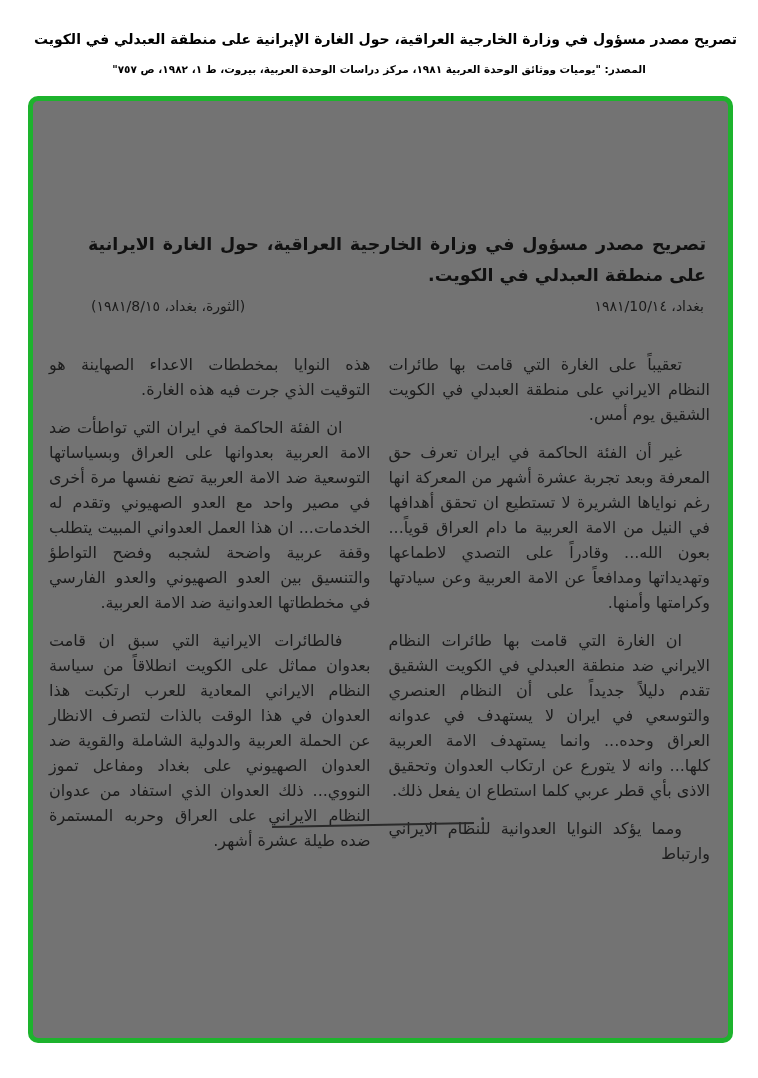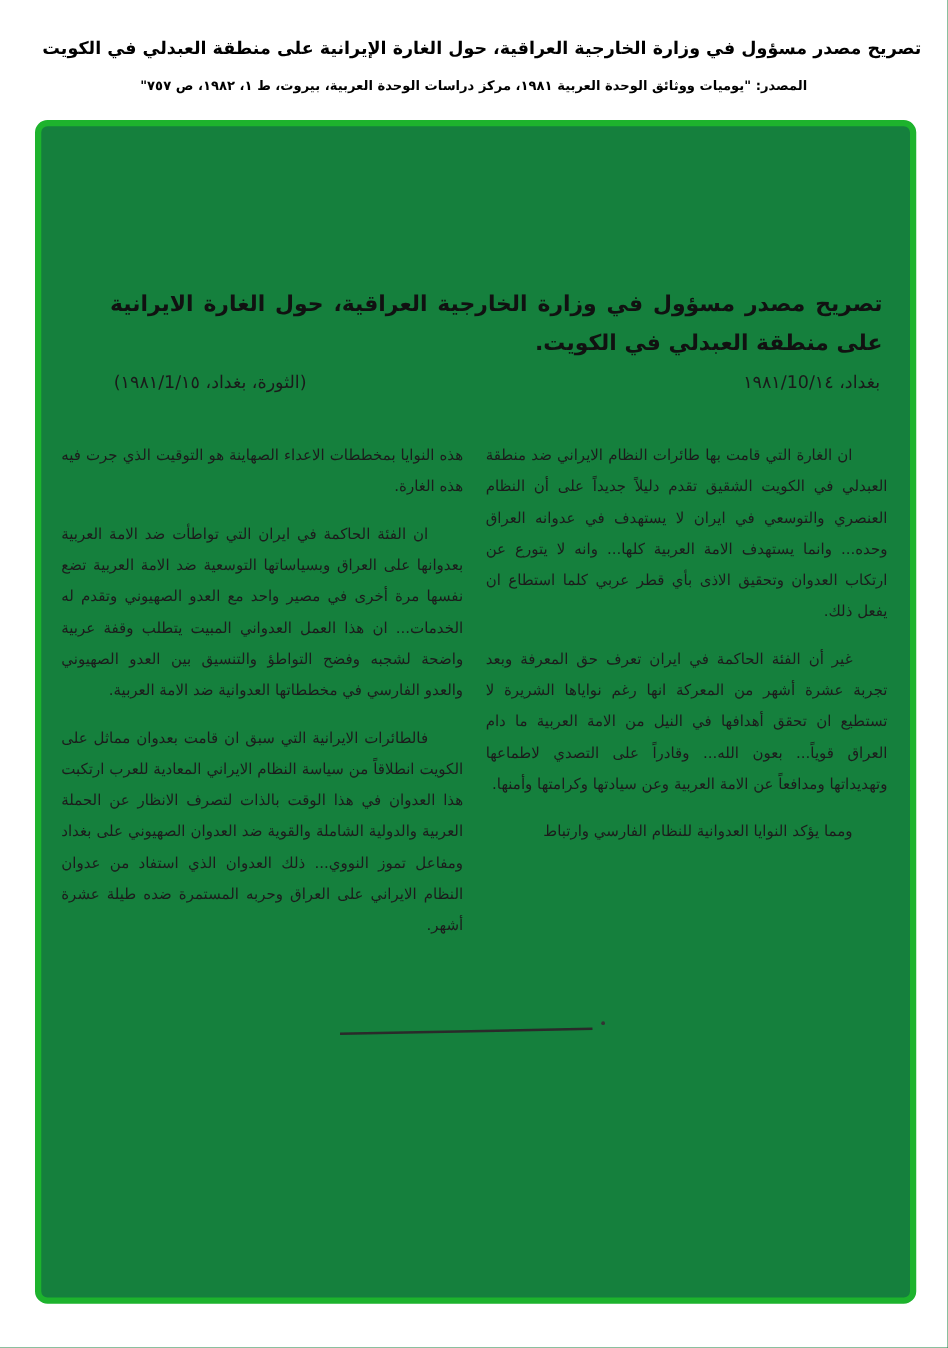--- a/index.html
+++ b/index.html
@@ -10,38 +10,38 @@
   .hdr-title{
     position:absolute;top:31px;left:0;right:0;text-align:center;
     direction:rtl;font-weight:bold;font-size:14px;color:#000;letter-spacing:0;padding-left:13px;
   }
   .hdr-source{
     position:absolute;top:63px;left:0;right:0;text-align:center;
     direction:rtl;font-weight:bold;font-size:10.5px;color:#000;
   }
   .doc-frame{
     position:absolute;left:28px;top:96px;width:695px;height:937px;
-    border:5px solid #1db32d;border-radius:10px;background:#15803d;
+    border:5px solid #1db32d;border-radius:10px;background:#737373;
   }
   .doc-title{
     position:absolute;top:128px;right:22px;width:618px;
     direction:rtl;text-align:justify;font-weight:bold;
     font-size:17.5px;line-height:31px;color:#111;
   }
   .dateline{
     position:absolute;top:197px;right:24px;left:58px;
     display:flex;justify-content:space-between;direction:rtl;
     font-size:14px;color:#1a1a1a;
   }
   .columns{
     position:absolute;top:251px;right:18px;left:16px;
     display:flex;gap:18px;direction:rtl;
   }
   .col{
-    flex:1;font-size:12px;line-height:25px;text-align:justify;
+    flex:1;font-size:16px;line-height:25px;text-align:justify;
     direction:rtl;color:#1c1c1c;
   }
   .col p{margin:0 0 13px 0;}
   .col p.indent{text-indent:28px;}
   .separator{
     position:absolute;left:239px;top:723px;width:202px;height:2px;
     background:#2a2a2a;transform:rotate(-1.1deg);
   }
   .sep-dot{
     position:absolute;left:448px;top:716px;width:3px;height:3px;
@@ -52,28 +52,29 @@
 <body>
 
 <div class="hdr-title">تصريح مصدر مسؤول في وزارة الخارجية العراقية، حول الغارة الإيرانية على منطقة العبدلي في الكويت</div>
 <div class="hdr-source">المصدر: "يوميات ووثائق الوحدة العربية ١٩٨١، مركز دراسات الوحدة العربية، بيروت، ط ١، ١٩٨٢، ص ٧٥٧"</div>
 
 <div class="doc-frame" style="border-color: rgb(29, 179, 45);">
   <div class="doc-title">تصريح مصدر مسؤول في وزارة الخارجية العراقية، حول الغارة الايرانية على منطقة العبدلي في الكويت.</div>
 
   <div class="dateline">
     <span>بغداد، ١٩٨١/10/١٤</span>
-    <span>(الثورة، بغداد، ١٩٨١/1/١٥)</span>
+    <span>(الثورة، بغداد، ١٩٨١/8/١٥)</span>
   </div>
 
   <div class="columns">
     <div class="col">
+      <p class="indent">تعقيباً على الغارة التي قامت بها طائرات النظام الايراني على منطقة العبدلي في الكويت الشقيق يوم أمس.</p>
+      <p class="indent">غير أن الفئة الحاكمة في ايران تعرف حق المعرفة وبعد تجربة عشرة أشهر من المعركة انها رغم نواياها الشريرة لا تستطيع ان تحقق أهدافها في النيل من الامة العربية ما دام العراق قوياً... بعون الله... وقادراً على التصدي لاطماعها وتهديداتها ومدافعاً عن الامة العربية وعن سيادتها وكرامتها وأمنها.</p>
       <p class="indent">ان الغارة التي قامت بها طائرات النظام الايراني ضد منطقة العبدلي في الكويت الشقيق تقدم دليلاً جديداً على أن النظام العنصري والتوسعي في ايران لا يستهدف في عدوانه العراق وحده... وانما يستهدف الامة العربية كلها... وانه لا يتورع عن ارتكاب العدوان وتحقيق الاذى بأي قطر عربي كلما استطاع ان يفعل ذلك.</p>
-      <p class="indent">غير أن الفئة الحاكمة في ايران تعرف حق المعرفة وبعد تجربة عشرة أشهر من المعركة انها رغم نواياها الشريرة لا تستطيع ان تحقق أهدافها في النيل من الامة العربية ما دام العراق قوياً... بعون الله... وقادراً على التصدي لاطماعها وتهديداتها ومدافعاً عن الامة العربية وعن سيادتها وكرامتها وأمنها.</p>
-      <p class="indent">ومما يؤكد النوايا العدوانية للنظام الفارسي وارتباط</p>
+      <p class="indent">ومما يؤكد النوايا العدوانية للنظام الايراني وارتباط</p>
     </div>
     <div class="col">
       <p>هذه النوايا بمخططات الاعداء الصهاينة هو التوقيت الذي جرت فيه هذه الغارة.</p>
       <p class="indent">ان الفئة الحاكمة في ايران التي تواطأت ضد الامة العربية بعدوانها على العراق وبسياساتها التوسعية ضد الامة العربية تضع نفسها مرة أخرى في مصير واحد مع العدو الصهيوني وتقدم له الخدمات... ان هذا العمل العدواني المبيت يتطلب وقفة عربية واضحة لشجبه وفضح التواطؤ والتنسيق بين العدو الصهيوني والعدو الفارسي في مخططاتها العدوانية ضد الامة العربية.</p>
       <p class="indent">فالطائرات الايرانية التي سبق ان قامت بعدوان مماثل على الكويت انطلاقاً من سياسة النظام الايراني المعادية للعرب ارتكبت هذا العدوان في هذا الوقت بالذات لتصرف الانظار عن الحملة العربية والدولية الشاملة والقوية ضد العدوان الصهيوني على بغداد ومفاعل تموز النووي... ذلك العدوان الذي استفاد من عدوان النظام الايراني على العراق وحربه المستمرة ضده طيلة عشرة أشهر.</p>
     </div>
   </div>
 
   <div class="separator"></div>
   <div class="sep-dot"></div>

